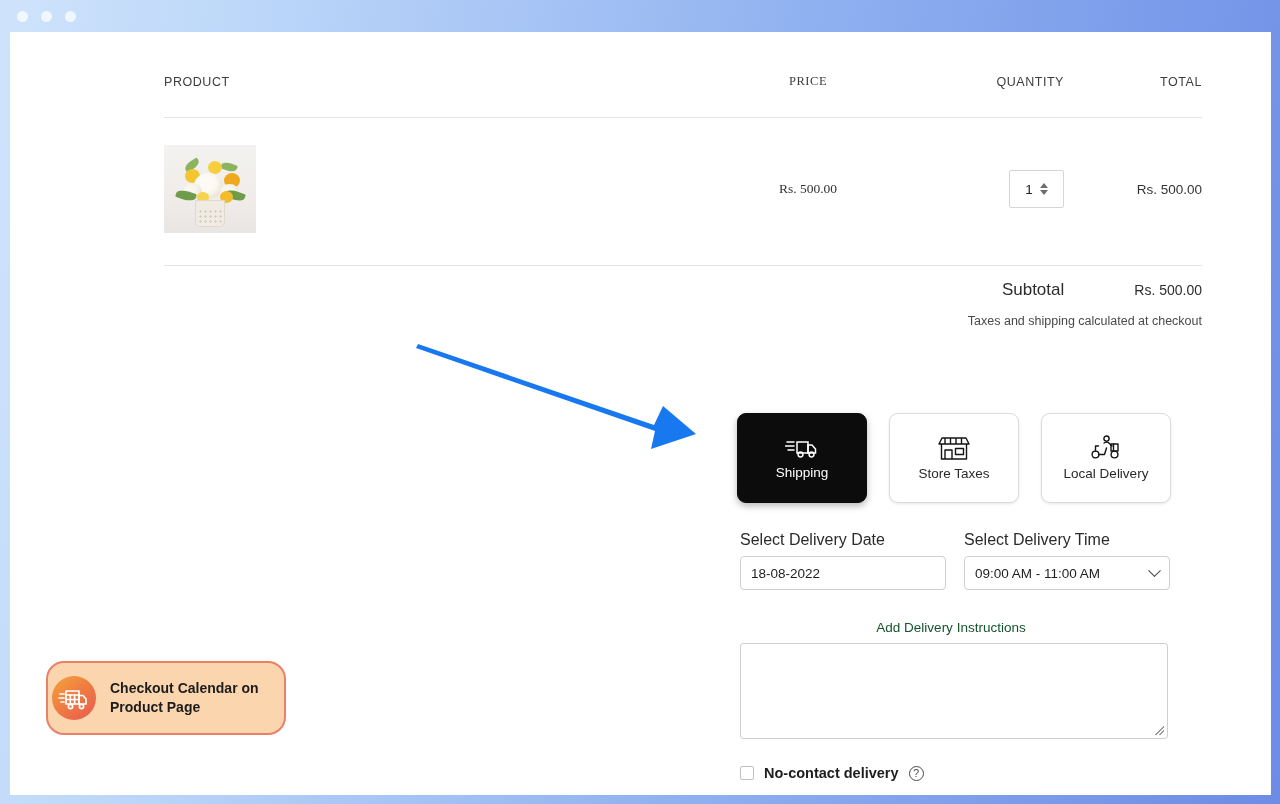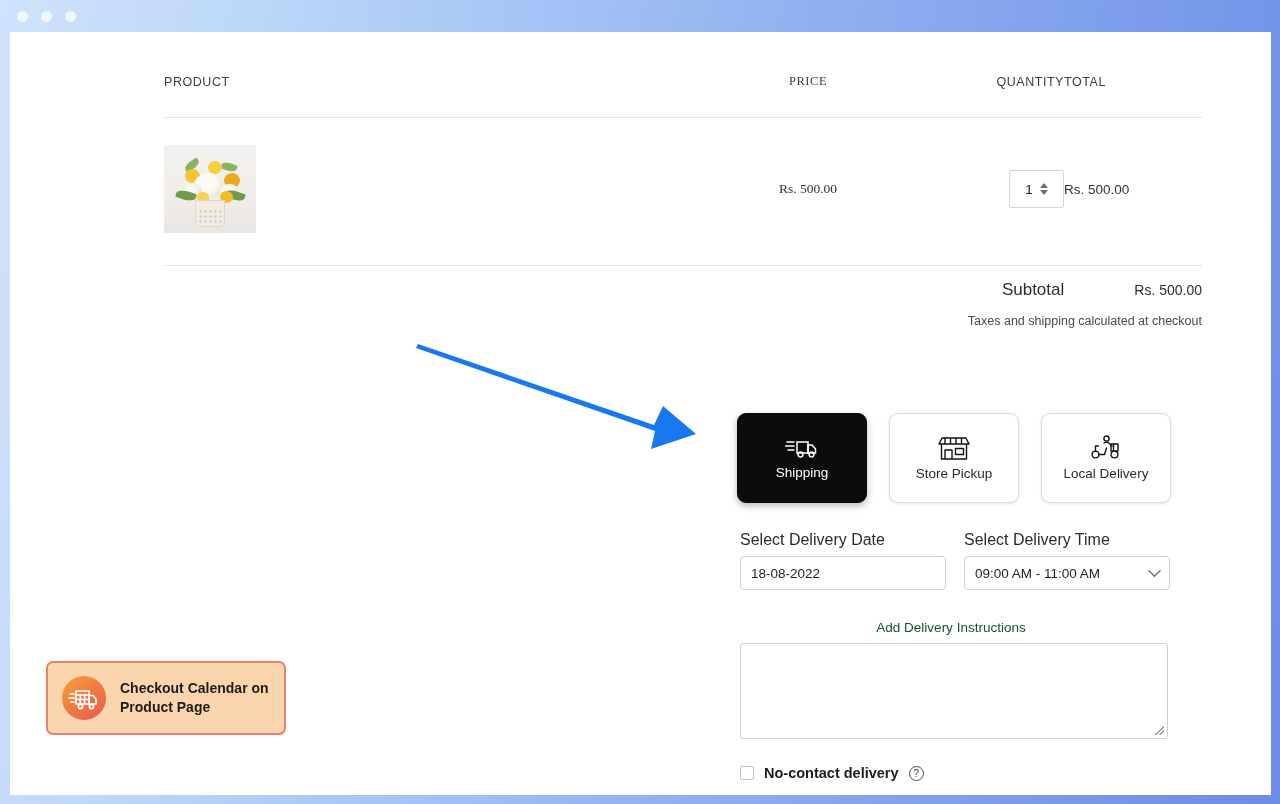--- a/index.html
+++ b/index.html
@@ -42,21 +42,21 @@
     width: 1038px;
   }
   .cart-head {
     display: flex; align-items: center;
     padding-bottom: 28px;
     border-bottom: 1px solid #e4e4e4;
   }
   .col-product { flex: 1 1 auto; }
   .col-price   { width: 176px; text-align: center; font-family: Liberation Serif, serif; }
   .col-qty     { width: 168px; text-align: right; }
-  .col-total   { width: 138px; text-align: left; }
+  .col-total   { width: 138px; text-align: right; }
   .th {
     font-size: 12.5px; letter-spacing: 0.55px;
     color: #3d3d3d; text-transform: uppercase;
   }
 
   .cart-row {
     display: flex; align-items: center;
     padding: 27px 0 32px 0;
     border-bottom: 1px solid #e4e4e4;
   }
@@ -226,23 +226,23 @@
     width: 1261px; height: 763px;
     pointer-events: none;
   }
 
   
   .badge {
     position: absolute; left: 36px; top: 629px;
     width: 240px; height: 74px;
     background: #fbd5ad;
     border: 2px solid #e8806a;
-    border-radius: 7px;
+    border-radius: 18px;
     display: flex; align-items: center;
-    padding-left: 14px; gap: 14px;
+    padding-left: 4px; gap: 14px;
   }
   .badge-icon {
     width: 44px; height: 44px; border-radius: 50%; flex: none;
     background: linear-gradient(140deg, #f5a23c 0%, #ef7b42 50%, #e85a52 100%);
     position: relative;
   }
   .badge-text {
     font-size: 14px; font-weight: bold; color: #1c1c1c;
     line-height: 1.35;
   }
@@ -328,21 +328,21 @@
       </div>
 
       <div class="method">
         <svg width="32" height="26" viewBox="0 0 32 26" fill="none" stroke="#141414" stroke-width="1.4" stroke-linejoin="round">
           <path d="M4 3h24l3 6H1z"></path>
           <path d="M7 3v6M12.5 3v6M18 3v6M23.5 3v6"></path>
           <path d="M3.5 9v15h25V9"></path>
           <path d="M7 24v-9h7v9"></path>
           <path d="M17.5 13.5h8v6h-8z"></path>
         </svg>
-        <span class="method-label">Store Pickup</span>
+        <span class="method-label">Store Taxes</span>
       </div>
 
       <div class="method">
         <svg width="34" height="26" viewBox="0 0 34 26" fill="none" stroke="#141414" stroke-width="1.4" stroke-linecap="round" stroke-linejoin="round">
           <circle cx="17.5" cy="3.6" r="2.6"></circle>
           <path d="M15 8c1.6-1 4-1 5.4.4l2.6 2.6"></path>
           <path d="M9.5 19.5h6l2-6.5"></path>
           <circle cx="6.5" cy="19.5" r="3.4"></circle>
           <circle cx="25.5" cy="19.5" r="3.4"></circle>
           <path d="M6.5 16V11h3"></path>

